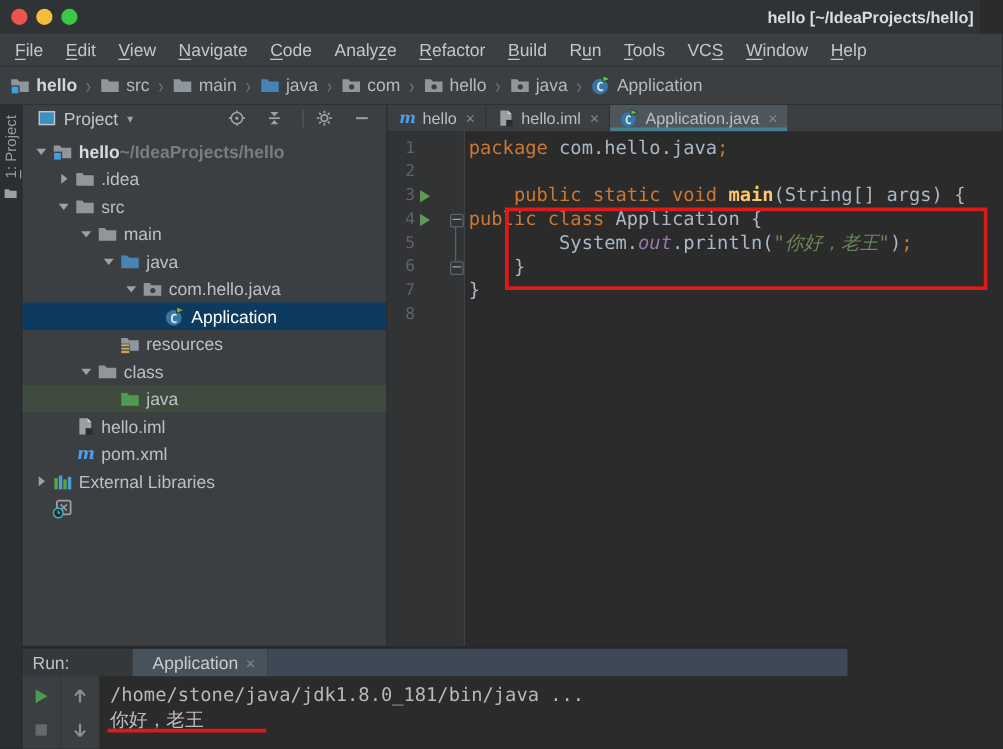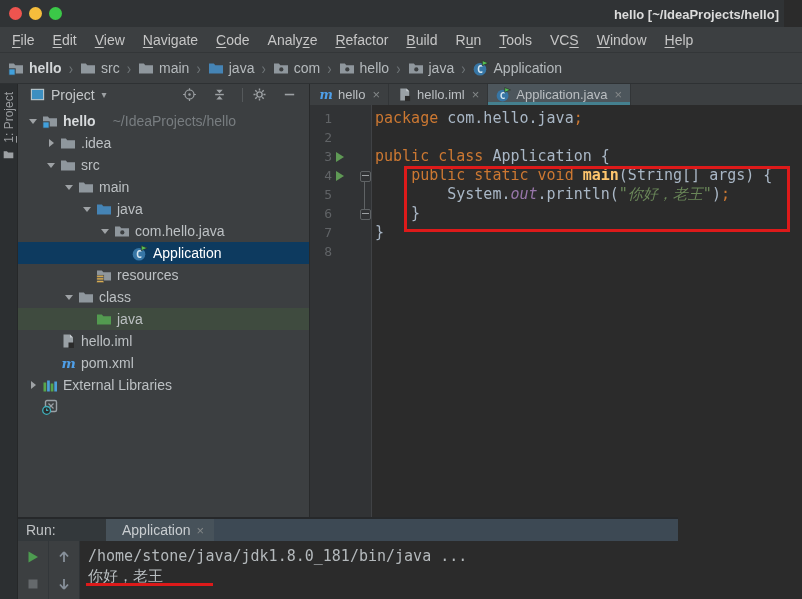--- a/index.html
+++ b/index.html
@@ -54,21 +54,21 @@
   .tree{padding-top:5px;}
   .tree-row{height:22px;display:flex;align-items:center;font-size:14px;color:#bcc0c3;white-space:nowrap;}
   .tree-row.selected{background:var(--sel);color:#ffffff;}
   .tree-row.green{background:#3f4b3f;}
   .tree-row.hover{background:#4b4e50;}
   .tw-slot{width:18px;flex:0 0 18px;display:flex;align-items:center;justify-content:center;}
   .tw-arrow.down{width:0;height:0;border-left:4px solid transparent;border-right:4px solid transparent;border-top:5px solid #9ea2a5;}
   .tw-arrow.right{width:0;height:0;border-top:4px solid transparent;border-bottom:4px solid transparent;border-left:5px solid #9ea2a5;}
   .tree-label{margin-left:5px;}
   .tree-label.bold{font-weight:bold;color:#d8dbdd;}
-  .tree-suffix{margin-left:17px;color:#787d80;}
+  .tree-suffix{margin-left:0;color:#787d80;font-weight:bold;}
 
   
   .editor{left:310px;top:84px;width:492px;height:433px;background:#2b2b2b;}
   .tabs{height:21px;background:#3c3f41;display:flex;font-size:13px;color:#bbbfc2;}
   .tab{display:flex;align-items:center;gap:5px;padding:0 8px;border-right:1px solid #323537;cursor:default;}
   .tab .icn{width:15px;height:15px;}
   .tab .tab-close{color:#848889;font-size:13px;margin-left:2px;}
   .tab.active{background:#4d565c;box-shadow:inset 0 -3px 0 var(--tabline);}
   .editor-body{position:relative;height:412px;display:flex;}
   .gutter{width:62px;flex:0 0 62px;background:#313335;border-right:1px solid #404245;box-sizing:border-box;padding-top:4px;}
@@ -498,22 +498,22 @@
           <span class="g-run"></span>
         </div>
         <div class="g-row">
           <span class="lnum">8</span>
           <span class="g-run"></span>
         </div>
       </div>
     <div class="code" id="code">
         <div class="c-line"><span class="tk-kw">package</span><span class="tk-pl"> com.hello.java</span><span class="tk-smc">;</span></div>
         <div class="c-line"></div>
+        <div class="c-line"><span class="tk-pl">    </span><span class="tk-kw">public static void</span><span class="tk-mth"> main</span><span class="tk-pl">(String[] args) {</span></div>
         <div class="c-line"><span class="tk-kw">public class</span><span class="tk-pl"> Application {</span></div>
-        <div class="c-line"><span class="tk-pl">    </span><span class="tk-kw">public static void</span><span class="tk-mth"> main</span><span class="tk-pl">(String[] args) {</span></div>
         <div class="c-line"><span class="tk-pl">        System.</span><span class="tk-fld">out</span><span class="tk-pl">.println(</span><span class="tk-str">"你好，老王"</span><span class="tk-pl">)</span><span class="tk-smc">;</span></div>
         <div class="c-line"><span class="tk-pl">    }</span></div>
         <div class="c-line"><span class="tk-pl">}</span></div>
         <div class="c-line"></div>
       </div>
     <div class="fold-mark" style="top:66px;"></div>
     <div class="fold-line" style="top:76px;height:28px;"></div>
     <div class="fold-mark" style="top:104px;"></div>
   </div>
 </div>

